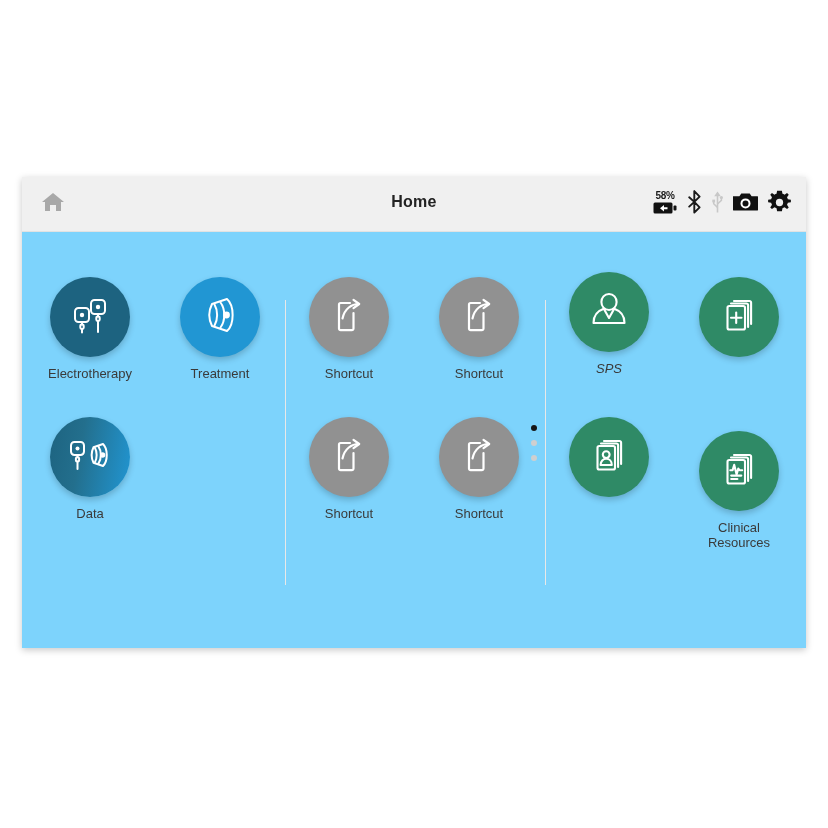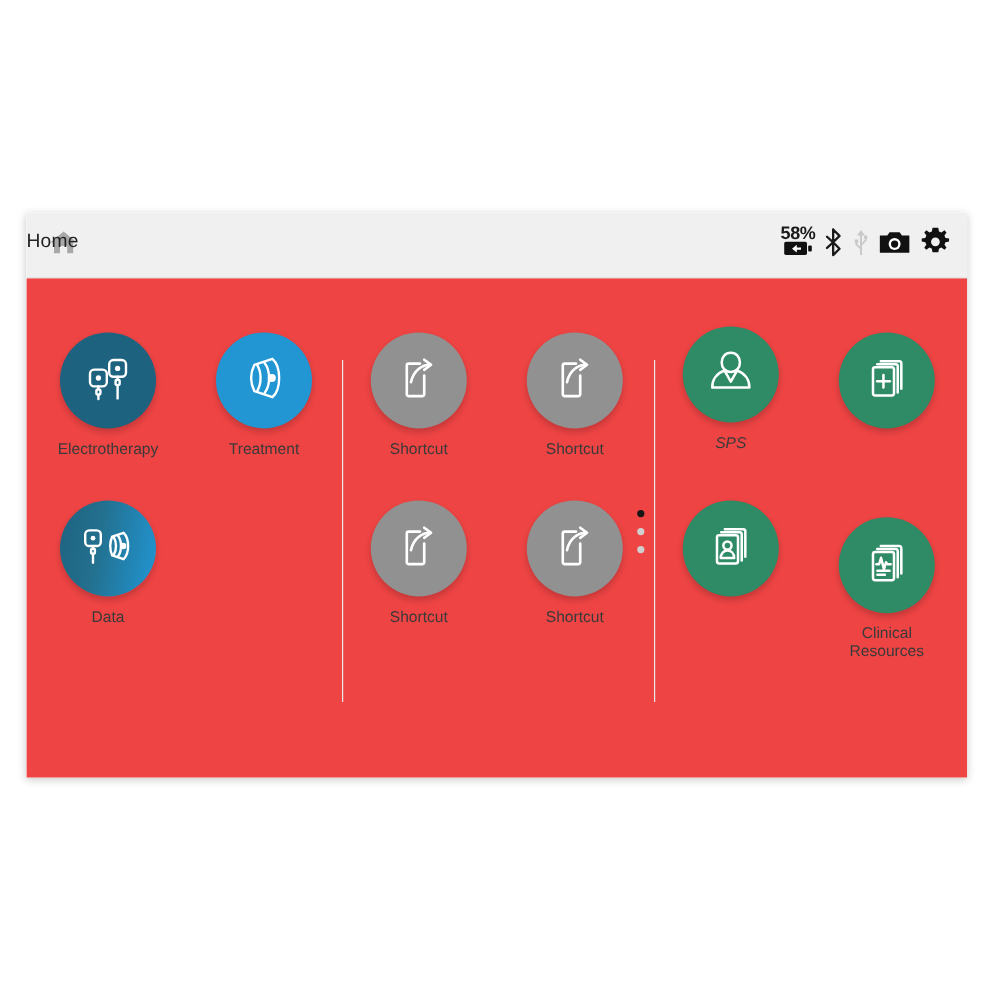--- a/index.html
+++ b/index.html
@@ -40,23 +40,23 @@
     height: 30px;
     display: flex;
     align-items: center;
     justify-content: center;
   }
   #page-title {
     position: absolute;
     left: 0;
     right: 0;
     top: 16px;
-    text-align: left;
+    text-align: center;
     font-size: 16px;
-    font-weight: normal;
+    font-weight: bold;
     color: #222222;
     letter-spacing: 0.2px;
   }
   #status-tray {
     position: absolute;
     right: 14px;
     top: 10px;
     height: 34px;
     display: flex;
     align-items: center;
@@ -70,33 +70,33 @@
   #battery-wrap {
     position: relative;
     width: 26px;
     height: 30px;
     display: flex;
     flex-direction: column;
     align-items: center;
     justify-content: flex-end;
   }
   #battery-pct {
-    font-size: 15px;
+    font-size: 10px;
     font-weight: bold;
     color: #1a1a1a;
     line-height: 9px;
     margin-bottom: 1px;
     letter-spacing: -0.3px;
   }
 
   
   #content-area {
     position: relative;
     height: 417px;
-    background: #ef4444;
+    background: #7dd3fc;
   }
   .divider {
     position: absolute;
     top: 68px;
     width: 1px;
     height: 285px;
     background: #e8e8e8;
   }
   #divider-left  { left: 263px; }
   #divider-right { left: 523px; }

